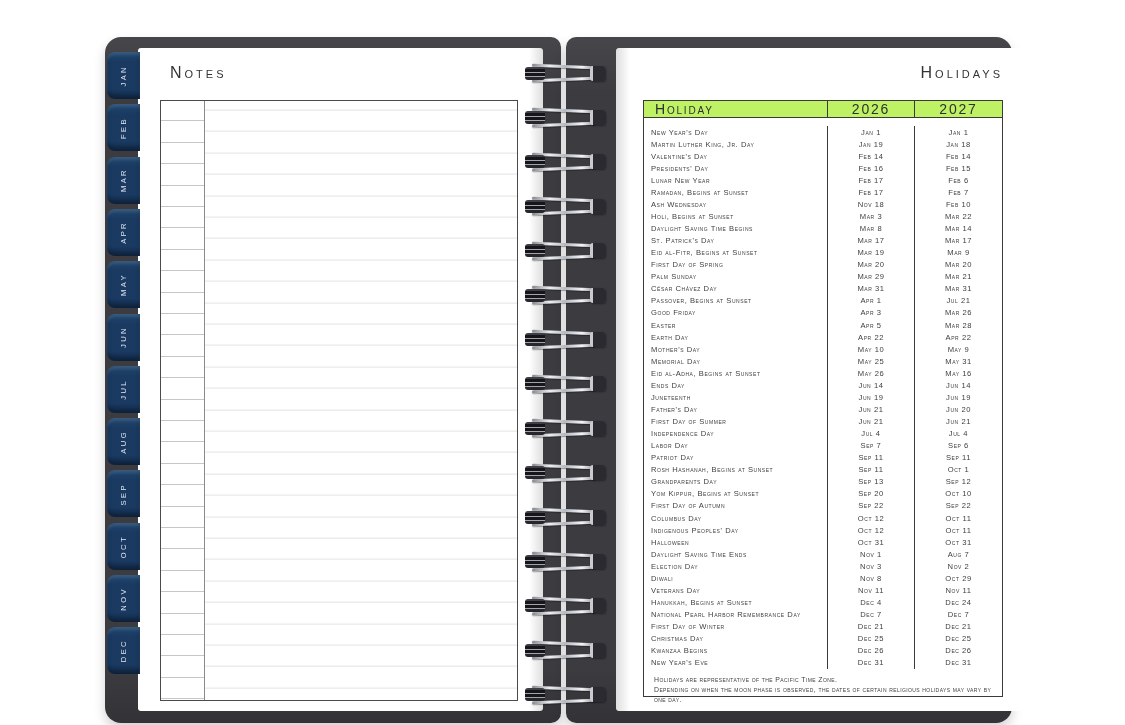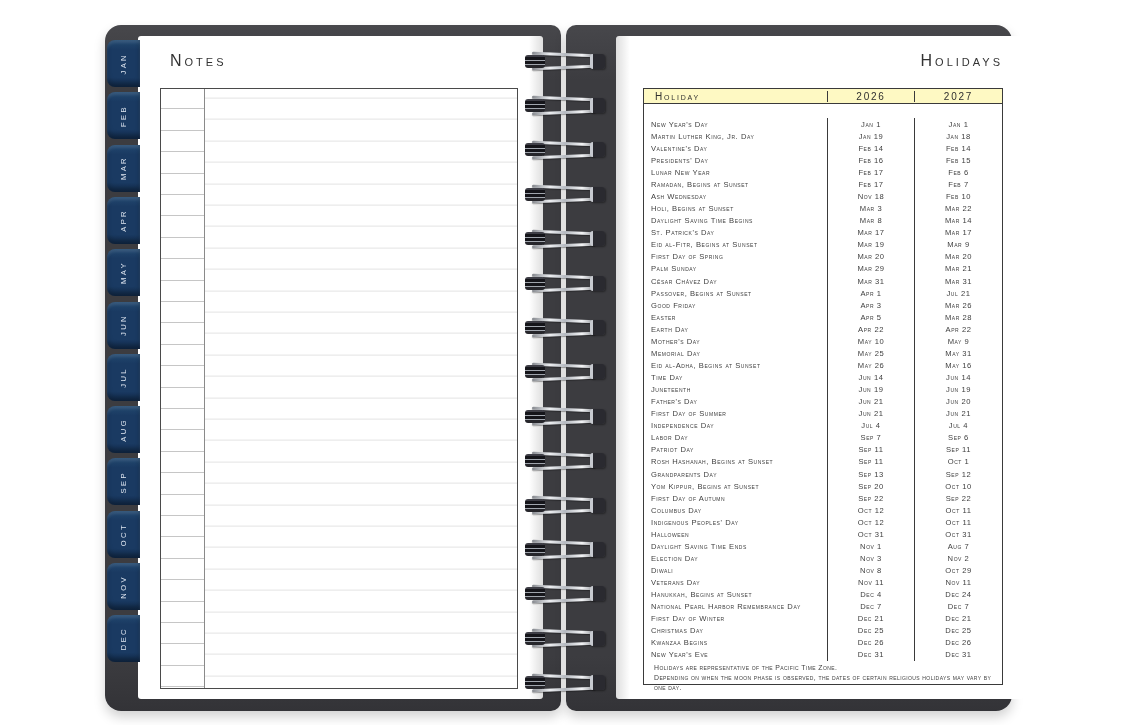--- a/index.html
+++ b/index.html
@@ -1,18 +1,18 @@
 <!DOCTYPE html>
 <html><head>
 <meta charset="utf-8">
 <style>
   * { margin:0; padding:0; box-sizing:border-box; }
   html,body { width:1125px; height:725px; background:#ffffff; overflow:hidden;
               font-family:"Liberation Sans", sans-serif; }
-  .stage { position:absolute; width:1125px; height:691px; top:0; left:0; }
+  .stage { position:absolute; width:1125px; height:691px; top:12px; left:0; }
 
   
   .cover { position:absolute; top:25px; height:686px; background:linear-gradient(180deg,#47474b,#3c3c40 8%,#3c3c40 92%,#333337);
            box-shadow:0 6px 12px rgba(0,0,0,0.18); }
   .cover.left  { left:105px; width:456px; border-radius:16px 10px 10px 16px; }
   .cover.right { left:566px; width:446px; border-radius:10px 16px 16px 10px; }
 
   
   .page { position:absolute; top:36px; height:663px; background:#ffffff; border-radius:3px; }
   .page.notes    { left:138px; width:405px; }
@@ -34,27 +34,27 @@
                 background:repeating-linear-gradient(to bottom, rgba(0,0,0,0) 0 20.4px, #c6c6c6 20.4px 21.4px);
                 background-position:0 -1px; }
   .ncol-right { flex:1; height:100%; border-left:1px solid #8a8a8a;
                 background:repeating-linear-gradient(to bottom, rgba(0,0,0,0) 0 20.4px, #e3e3e3 20.4px 21.4px);
                 background-position:0 9.6px; }
 
   
   .htable { position:absolute; left:27px; top:52px; width:360px; height:597px;
             border:1.5px solid #3a3a3a; display:flex; flex-direction:column; background:#fff; }
   .hrow { display:flex; }
-  .hrow.header { height:17px; background:#fef9c3; border-bottom:1.5px solid #3a3a3a;
-                 font-size:10px; font-variant:small-caps; letter-spacing:1.8px; color:#2f2f2f;align-items:center; }
+  .hrow.header { height:17px; background:#bef264; border-bottom:1.5px solid #3a3a3a;
+                 font-size:14px; font-variant:small-caps; letter-spacing:1.8px; color:#2f2f2f;align-items:center; }
   .hrow.header .c { display:flex; align-items:center; }
   .c.name { width:184px; padding-left:11px; border-right:1.2px solid #3a3a3a; }
   .c.d    { width:87px;  display:flex; align-items:center; justify-content:center; }
   .c.d.mid { border-right:1.2px solid #3a3a3a; }
-  .hbody { flex:1; display:flex; flex-direction:column; padding-top:14px; }
+  .hbody { flex:1; display:flex; flex-direction:column; padding-top:8px; }
   .hbody .hrow { height:12.07px; font-size:7.6px; font-variant:small-caps;
                  letter-spacing:0.55px; color:#3d3d3d; }
   .hbody .c { display:flex; align-items:center; }
   .hbody .c.name { padding-left:7px; }
   .hfoot { height:23px; padding:2px 8px 0 10px; font-size:6.9px; font-variant:small-caps;
            letter-spacing:0.4px; color:#3d3d3d; line-height:1.45; }
 
   
   .tab { position:absolute; left:107px; width:33px; height:47px;
          background:linear-gradient(180deg,#22486f 0%,#1a3a62 20%,#1a3a62 80%,#122c4d 100%);
@@ -225,21 +225,21 @@
             <div class="c d">May 31</div>
           </div>
 
           <div class="hrow">
             <div class="c name">Eid al-Adha, Begins at Sunset</div>
             <div class="c d mid">May 26</div>
             <div class="c d">May 16</div>
           </div>
 
           <div class="hrow">
-            <div class="c name">Time Day</div>
+            <div class="c name">Ends Day</div>
             <div class="c d mid">Jun 14</div>
             <div class="c d">Jun 14</div>
           </div>
 
           <div class="hrow">
             <div class="c name">Juneteenth</div>
             <div class="c d mid">Jun 19</div>
             <div class="c d">Jun 19</div>
           </div>
 

